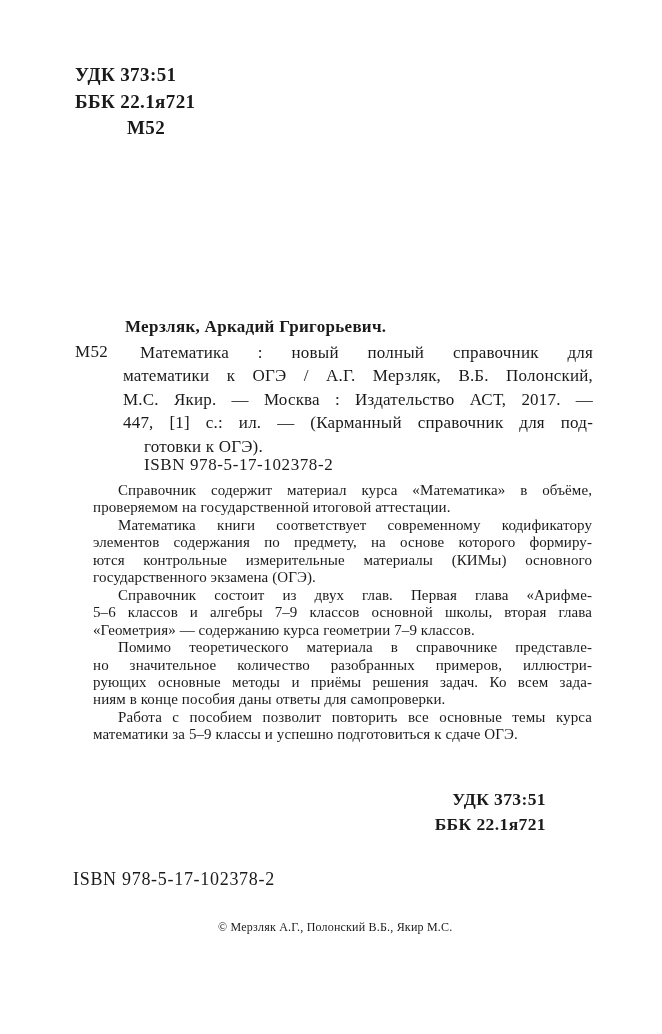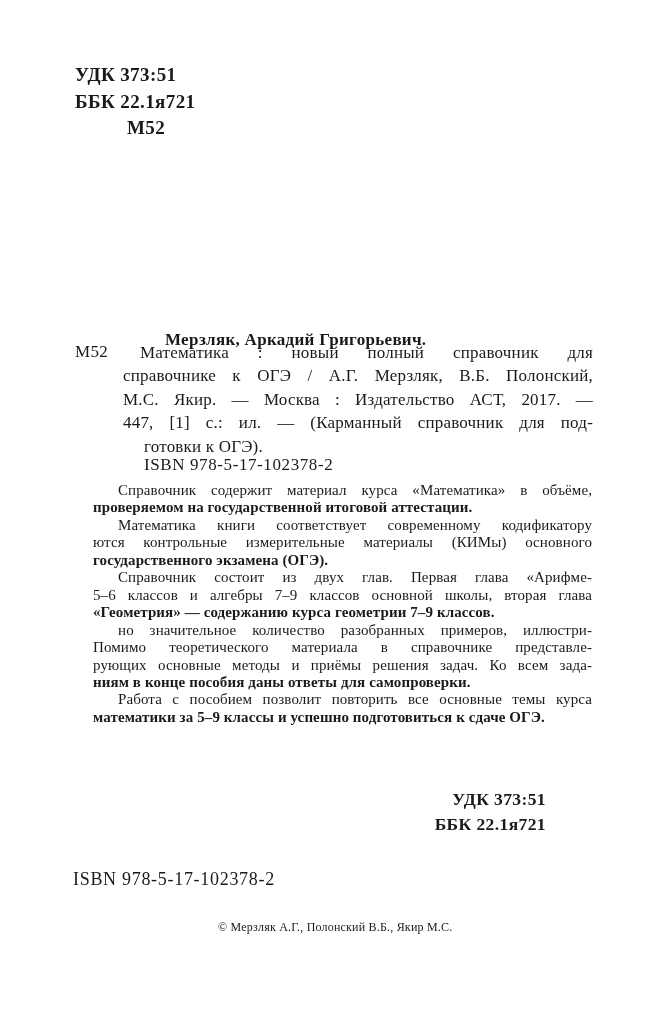--- a/index.html
+++ b/index.html
@@ -28,26 +28,25 @@
     line-height: 26.5px;
     letter-spacing: 0.4px;
     white-space: nowrap;
   }
   .top-codes .m52 { padding-left: 52px; }
 
   
   .author-heading {
     position: absolute;
     left: 125px;
-    top: 330px;
+    top: 317px;
     font-size: 17px;
     font-weight: bold;
     letter-spacing: 0.3px;
     white-space: nowrap;
-    margin-left: 40px;
   }
   .biblio-code {
     position: absolute;
     left: 75px;
     top: 342px;
     font-size: 17px;
     letter-spacing: 0.3px;
   }
   .biblio-desc {
     position: absolute;
@@ -89,21 +88,20 @@
     letter-spacing: 0.1px;
   }
   .annotation .para .line {
     text-align: justify;
     text-align-last: justify;
     -moz-text-align-last: justify;
   }
   .annotation .para .line:first-child { text-indent: 25px; }
   .annotation .para .line:last-child {
     text-align-last: left;
-    font-weight: bold;
     -moz-text-align-last: left;
   }
 
   
   .right-codes {
     position: absolute;
     right: 70px;
     top: 787px;
     text-align: right;
     font-size: 17.5px;
@@ -144,46 +142,47 @@
     <div class="line">ББК 22.1я721</div>
     <div class="line m52">М52</div>
   </div>
 
   <div class="author-heading">Мерзляк, Аркадий Григорьевич.</div>
 
   <div class="biblio-code">М52</div>
 
   <div class="biblio-desc">
       <div class="line">Математика : новый полный справочник для</div>
-      <div class="line">справочнике к ОГЭ / А.Г. Мерзляк, В.Б. Полонский,</div>
+      <div class="line">математики к ОГЭ / А.Г. Мерзляк, В.Б. Полонский,</div>
       <div class="line">М.С. Якир. — Москва : Издательство АСТ, 2017. —</div>
       <div class="line">447, [1] с.: ил. — (Карманный справочник для под-</div>
       <div class="line">готовки к ОГЭ).</div>
     </div>
 
   <div class="biblio-isbn">ISBN 978-5-17-102378-2</div>
 
   <div class="annotation">
     <div class="para">
         <div class="line">Справочник содержит материал курса «Математика» в объёме,</div>
         <div class="line">проверяемом на государственной итоговой аттестации.</div>
       </div>
     <div class="para">
         <div class="line">Математика книги соответствует современному кодификатору</div>
+        <div class="line">элементов содержания по предмету, на основе которого формиру-</div>
         <div class="line">ются контрольные измерительные материалы (КИМы) основного</div>
         <div class="line">государственного экзамена (ОГЭ).</div>
       </div>
     <div class="para">
         <div class="line">Справочник состоит из двух глав. Первая глава «Арифме-</div>
         <div class="line">5–6 классов и алгебры 7–9 классов основной школы, вторая глава</div>
         <div class="line">«Геометрия» — содержанию курса геометрии 7–9 классов.</div>
       </div>
     <div class="para">
+        <div class="line">Помимо теоретического материала в справочнике представле-</div>
         <div class="line">но значительное количество разобранных примеров, иллюстри-</div>
-        <div class="line">Помимо теоретического материала в справочнике представле-</div>
         <div class="line">рующих основные методы и приёмы решения задач. Ко всем зада-</div>
         <div class="line">ниям в конце пособия даны ответы для самопроверки.</div>
       </div>
     <div class="para">
         <div class="line">Работа с пособием позволит повторить все основные темы курса</div>
         <div class="line">математики за 5–9 классы и успешно подготовиться к сдаче ОГЭ.</div>
       </div>
   </div>
 
   <div class="right-codes">

